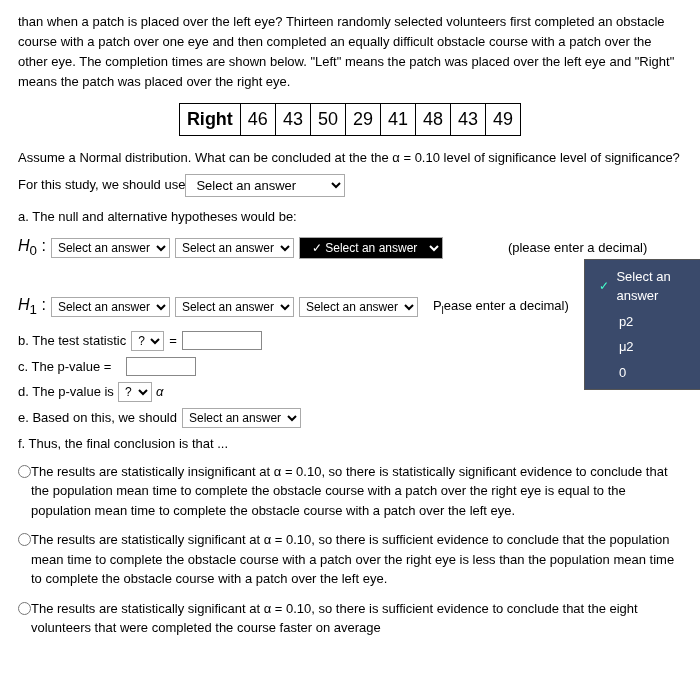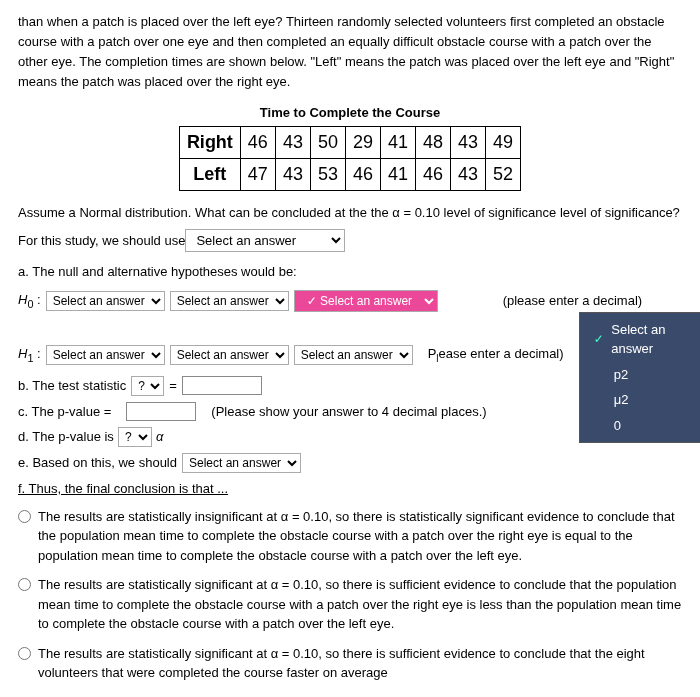--- a/index.html
+++ b/index.html
@@ -62,21 +62,21 @@
       margin: 8px 0 8px 0;
     }
     .hyp-row {
       display: flex;
       align-items: center;
       gap: 5px;
       margin-bottom: 5px;
       position: relative;
     }
     .hyp-label {
-      font-size: 13px;
+      font-size: 16px;
       white-space: nowrap;
     }
     .dropdown-popup {
       position: absolute;
       top: 22px;
       left: 285px;
       background: #3a4a6b;
       color: #fff;
       border: 1px solid #555;
       padding: 4px 0;
@@ -143,67 +143,54 @@
     }
     .conclusion-row {
       display: flex;
       align-items: center;
       gap: 5px;
       margin-bottom: 6px;
       flex-wrap: wrap;
     }
     .final-label {
       margin: 0 0 8px 0;
-      text-decoration: underline;
     }
     .radio-option {
       display: flex;
       align-items: flex-start;
-      gap: 7px;
+      gap: 0;
       margin-bottom: 10px;
     }
     .radio-option input[type=radio] {
       margin-top: 3px;
       flex-shrink: 0;
     }
     .radio-text {
       line-height: 1.5;
     }
   </style>
 </head>
 <body>
 
 <p class="intro-text">than when a patch is placed over the left eye? Thirteen randomly selected volunteers first completed an obstacle course with a patch over one eye and then completed an equally difficult obstacle course with a patch over the other eye. The completion times are shown below. "Left" means the patch was placed over the left eye and "Right" means the patch was placed over the right eye.</p>
 
 <div class="table-section">
-  <div class="table-title">Time to Complete the Course</div>
   <table class="data-table">
     <tbody>
       <tr>
         <td><strong>Right</strong></td>
         <td>46</td>
           <td>43</td>
           <td>50</td>
           <td>29</td>
           <td>41</td>
           <td>48</td>
           <td>43</td>
           <td>49</td>
       </tr>
-      <tr>
-        <td><strong>Left</strong></td>
-        <td>47</td>
-          <td>43</td>
-          <td>53</td>
-          <td>46</td>
-          <td>41</td>
-          <td>46</td>
-          <td>43</td>
-          <td>52</td>
-      </tr>
     </tbody>
   </table>
 </div>
 
 <p class="question-text">Assume a Normal distribution.  What can be concluded at the the α = 0.10 level of significance level of significance?</p>
 
 <div class="study-row">
   <span class="study-label">For this study, we should use</span>
   <select class="styled-select">
     <option>Select an answer</option>
@@ -222,21 +209,21 @@
   <select class="inline-select">
     <option>Select an answer</option>
     <option>μd</option><option>μ1</option><option>μ2</option><option>p1</option><option>p2</option>
   </select>
   <select class="inline-select">
     <option>Select an answer</option>
     <option>=</option><option>≠</option><option>&lt;</option><option>&gt;</option>
   </select>
 
   <div style="position:relative; display:inline-block;">
-    <select class="inline-select" style="background:#ec4899; color:#fff; padding: 2px 8px;">
+    <select class="inline-select" style="background:#000000; color:#fff; padding: 2px 8px;">
       <option>✓ Select an answer</option>
     </select>
     <div class="dropdown-popup">
       <div class="popup-item selected">
         <span class="checkmark">✓</span>
         <span>Select an answer</span>
       </div>
       <div class="popup-item">
         <span class="checkmark"></span>
         <span>p2</span>
@@ -278,21 +265,20 @@
   <select class="inline-select">
     <option>?</option><option>t</option><option>z</option>
   </select>
   <span>=</span>
   <input type="text" class="text-input" value="" placeholder="" style="">
 </div>
 
 <div class="pvalue-row">
   <span class="part-label">c. The p-value =</span>
   <input type="text" class="text-input-sm" value="" style="">
-  <span>(Please show your answer to 4 decimal places.)</span>
 </div>
 
 <div class="alpha-row">
   <span class="part-label">d. The p-value is</span>
   <select class="inline-select">
     <option>?</option><option>&lt;</option><option>&gt;</option><option>=</option>
   </select>
   <span style="font-style:italic;">α</span>
 </div>
 

